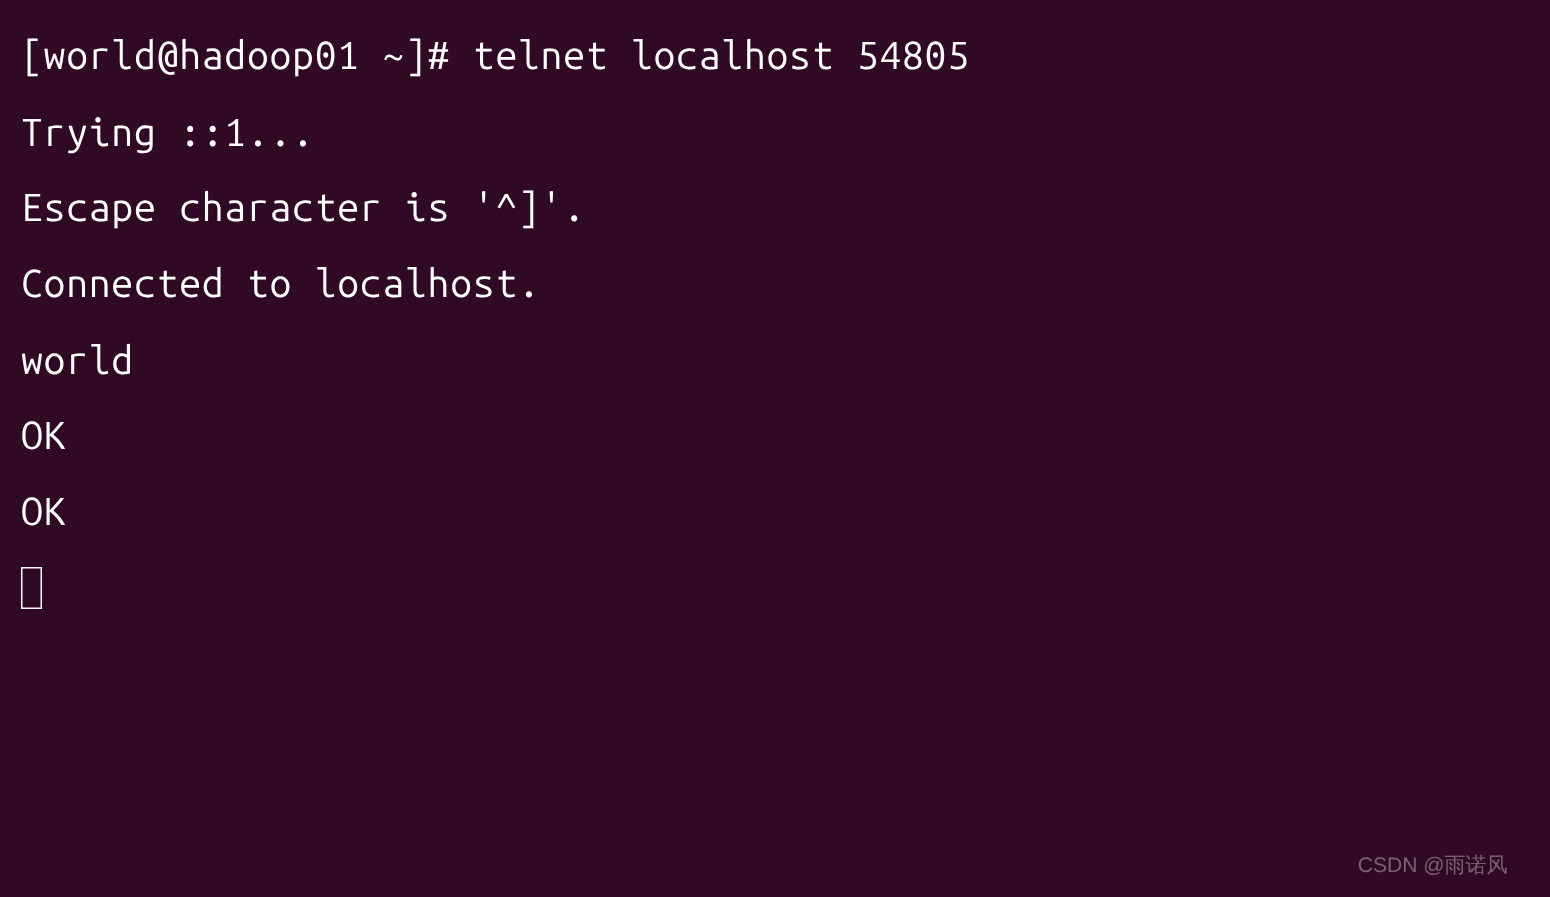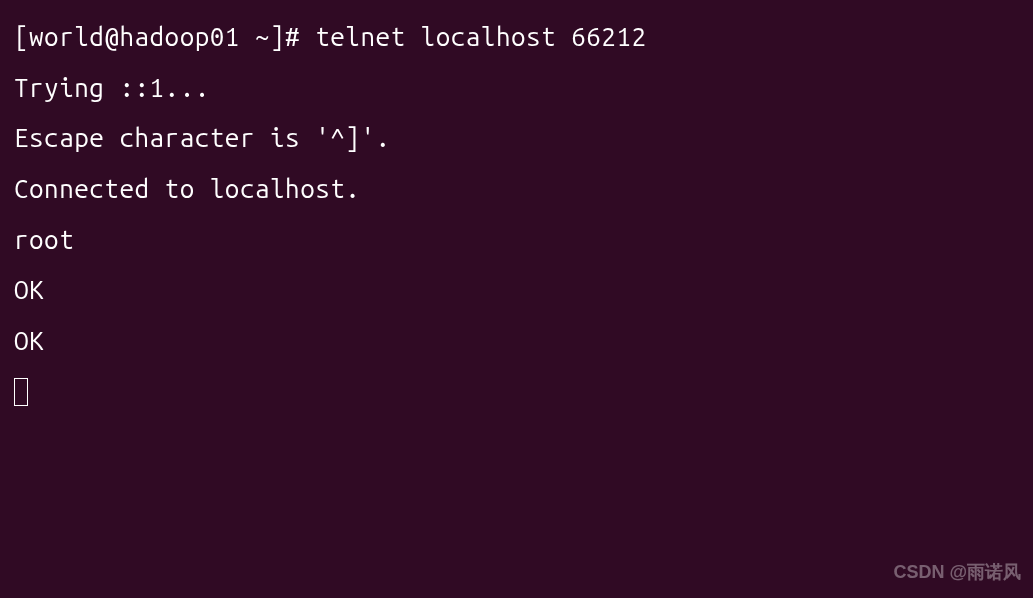--- a/index.html
+++ b/index.html
@@ -27,35 +27,34 @@
       display: inline-block;
       width: 14px;
       height: 28px;
       border: 1px solid #ffffff;
       vertical-align: text-bottom;
       margin-top: 4px;
     }
     .watermark {
       position: absolute;
       bottom: 8px;
-      right: 12px;
-      font-size: 18px;
+      right: 28px;
+      font-size: 14px;
       color: rgba(255, 255, 255, 0.35);
       font-family: sans-serif;
       letter-spacing: 0;
-      font-weight: bold;
     }
   </style>
 </head>
 <body>
 
 <div class="terminal">
-  <div class="terminal-line"><span>[world@hadoop01 ~]# </span><span>telnet localhost 66212</span></div>
+  <div class="terminal-line"><span>[world@hadoop01 ~]# </span><span>telnet localhost 54805</span></div>
   <div class="terminal-line">Trying ::1...</div>
   <div class="terminal-line">Escape character is '^]'.</div>
   <div class="terminal-line">Connected to localhost.</div>
-  <div class="terminal-line">root</div>
+  <div class="terminal-line">world</div>
   <div class="terminal-line">OK</div>
   <div class="terminal-line">OK</div>
   <div><span class="cursor"></span></div>
 </div>
 
 <div class="watermark">CSDN @雨诺风</div>
 
 </body></html>

